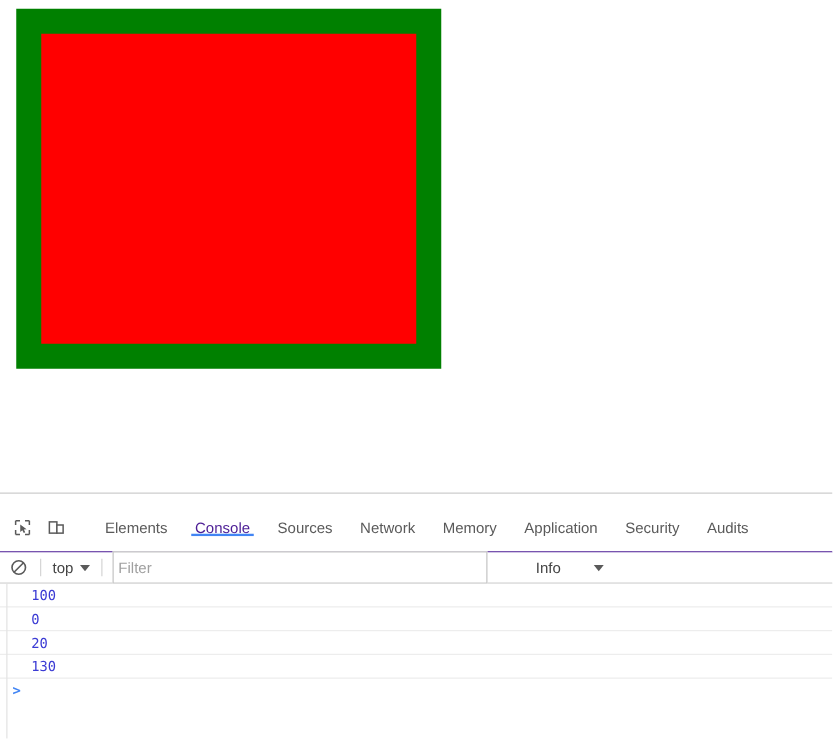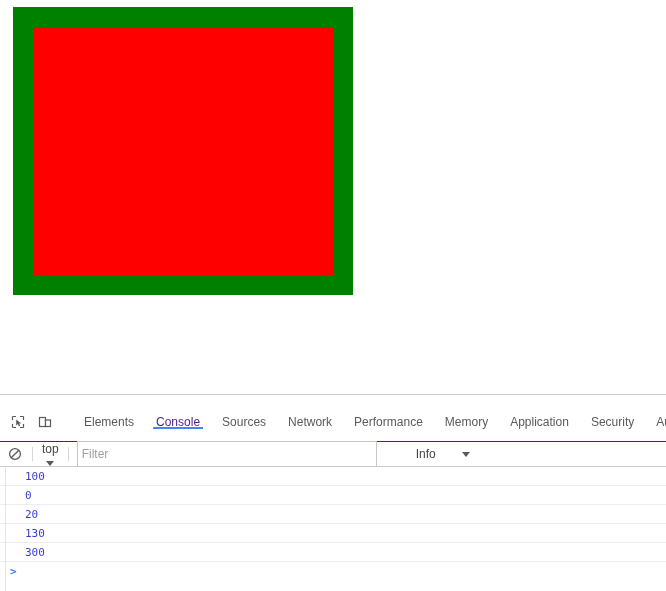--- a/index.html
+++ b/index.html
@@ -137,21 +137,20 @@
     margin: 0 6px;
   }
   #context-select {
     display: flex;
     align-items: center;
     gap: 5px;
     font-size: 12px;
     color: #444;
     padding: 0 3px;
     cursor: pointer;
-    flex-direction: column;
   }
   .caret {
     width: 0;
     height: 0;
     border-left: 4px solid transparent;
     border-right: 4px solid transparent;
     border-top: 5px solid #5a5a5a;
   }
   #filter-input {
     width: 300px;
@@ -251,23 +250,20 @@
       <div class="tab active">
           <span>Console</span>
         </div>
       <div class="tab">
           <span>Sources</span>
         </div>
       <div class="tab">
           <span>Network</span>
         </div>
       <div class="tab">
-          <span>Performance</span>
-        </div>
-      <div class="tab">
           <span>Memory</span>
         </div>
       <div class="tab">
           <span>Application</span>
         </div>
       <div class="tab">
           <span>Security</span>
         </div>
       <div class="tab">
           <span>Audits</span>
@@ -303,22 +299,19 @@
     </div>
     <div class="console-row">
       <span>0</span>
     </div>
     <div class="console-row">
       <span>20</span>
     </div>
     <div class="console-row">
       <span>130</span>
     </div>
-    <div class="console-row">
-      <span>300</span>
-    </div>
 
     <div id="prompt-row">
       <span id="prompt-chevron">&gt;</span>
     </div>
   </div>
 
 </div>
 
 </body></html>

